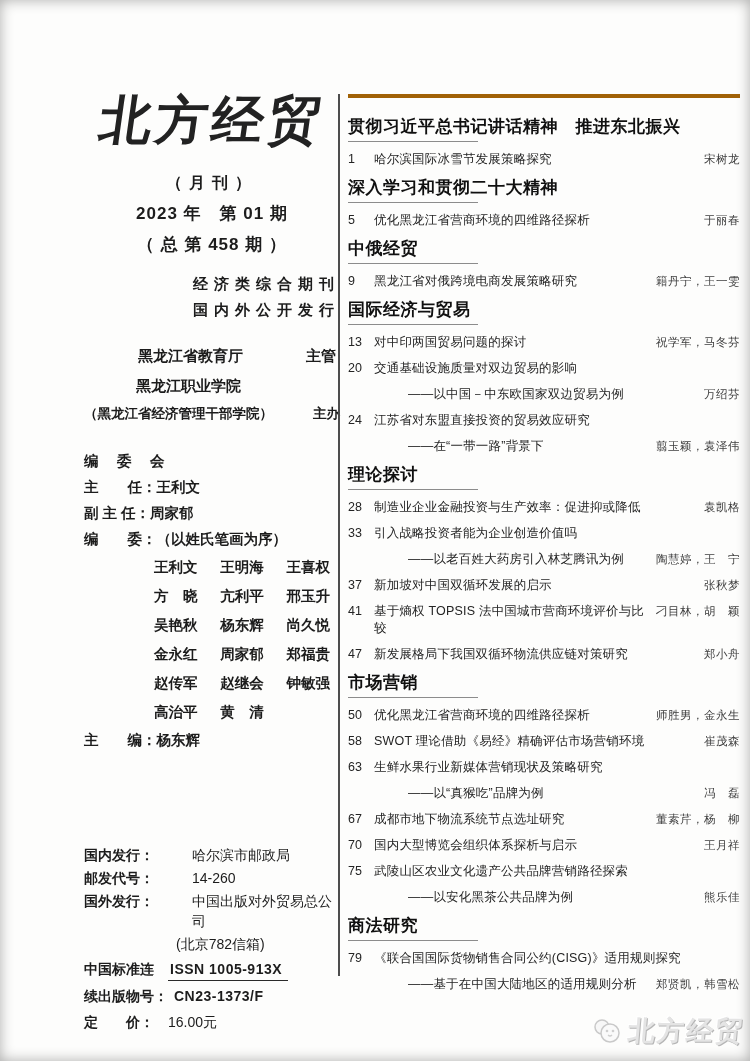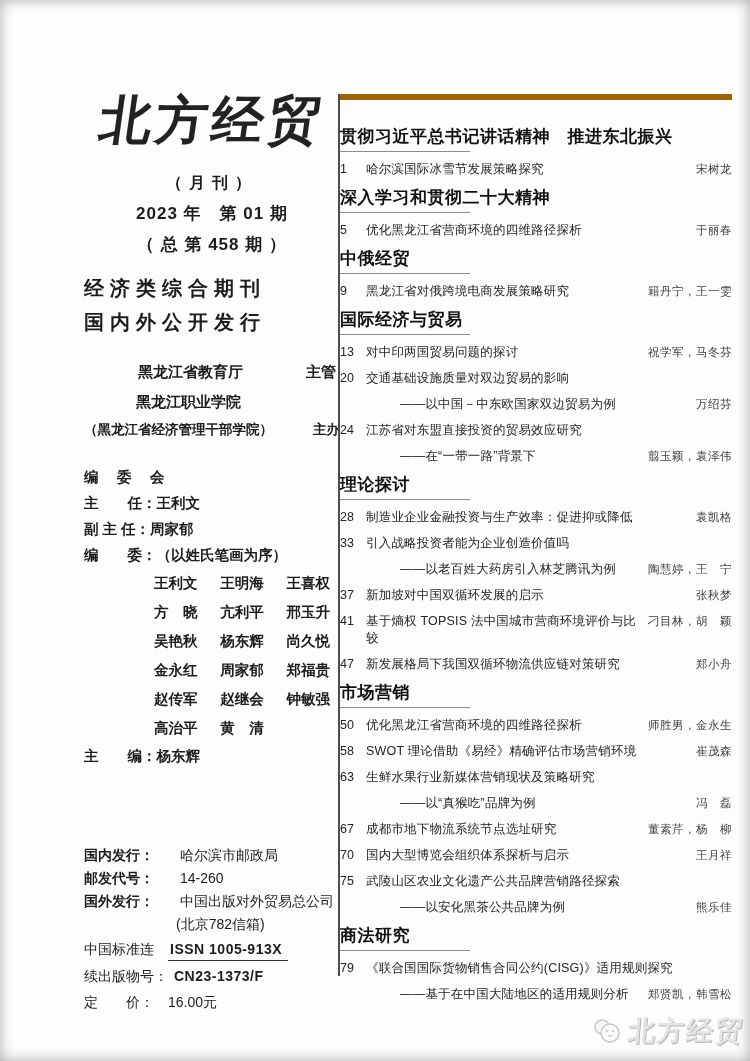--- a/index.html
+++ b/index.html
@@ -12,52 +12,52 @@
   }
 
   
   .left-col { position:absolute; left:84px; top:86px; width:256px; }
   .logo {
     font-size:52px; font-weight:900; letter-spacing:4px; text-align:center;
     transform:skewX(-8deg); color:#222; white-space:nowrap;
   }
   .monthly { text-align:center; font-size:16px; font-weight:600; letter-spacing:7px; margin-top:17px; }
   .issue   { text-align:center; font-size:17px; font-weight:600; margin-top:8px; letter-spacing:1px; }
-  .type    { text-align:left; font-size:20px; font-weight:800; letter-spacing:6px; margin-top:7px; }
+  .type    { text-align:right; font-size:15px; font-weight:800; letter-spacing:6px; margin-top:7px; }
   .type.first { margin-top:19px; }
 
   .org { margin-top:27px; font-size:15px; font-weight:700; }
   .org-row1 { display:flex; justify-content:space-between; padding-left:54px; padding-right:4px;gap:46px; }
   .org-row2 { margin:11px 0 0 52px; }
   .org-row3 { display:flex; justify-content:space-between; margin-top:9px; font-size:13.5px; white-space:nowrap; }
 
   .board { margin-top:29px; font-size:14.5px; font-weight:700; }
   .board-title { letter-spacing:2px; }
   .board-row { display:flex; margin-top:7px; white-space:pre; }
   .members-grid {
     display:grid; grid-template-columns:repeat(3,max-content);
     justify-content:space-between; width:176px; margin:9px 0 0 70px; row-gap:10px;
     white-space:pre;
   }
   .chief-row { display:flex; margin-top:9px; white-space:pre;align-items:center; }
 
   .pub { position:absolute; left:84px; top:842px; width:256px; font-size:14px; }
   .pub-row { display:flex; margin-top:3px; line-height:20px; }
-  .pub-label { font-weight:800; width:96px; flex:none; white-space:pre; }
+  .pub-label { font-weight:800; width:108px; flex:none; white-space:pre; }
   .pub-row.indent { padding-left:92px; }
   .issn-row { display:flex; margin-top:5px; line-height:20px; }
-  .issn-label { font-weight:400; width:84px; flex:none; white-space:pre; }
+  .issn-label { font-weight:700; width:84px; flex:none; white-space:pre; }
   .issn-val { border-bottom:1.5px solid #2a2a2a; padding:0 6px 1px 2px; font-weight:600; letter-spacing:.5px; }
   .cn-val { padding:0 6px 1px 6px; font-weight:600; letter-spacing:.5px; }
 
   
   .divider { position:absolute; left:338px; top:94px; width:1.5px; height:882px; background:#4d4d4d; }
 
   
-  .toc { position:absolute; left:340px; top:94px; width:392px; border-top:6px solid #a16207; padding-top:18px; }
+  .toc { position:absolute; left:348px; top:94px; width:392px; border-top:4px solid #a16207; padding-top:10px; }
   .sec-header { font-size:17px; font-weight:800; letter-spacing:.5px; line-height:22px; margin-top:8px; color:#101010; }
   .sec-underline { width:130px; border-bottom:1px solid #8c8c8c; margin-top:3px; margin-bottom:4px; }
   .row { display:flex; align-items:baseline; margin:9px 0; line-height:17px; font-size:12.5px; color:#242424; }
   .row .pg { width:26px; flex:none; font-size:12.5px; }
   .row .t  { flex:1 1 auto; min-width:0; letter-spacing:.2px; }
   .row .au { margin-left:6px; white-space:pre; font-size:11.5px; color:#3e3e3e; letter-spacing:.5px; }
   .row.subrow { margin-left:60px; }
 
   
   .watermark { position:absolute; right:6px; bottom:12px; display:flex; align-items:center; gap:5px; }

